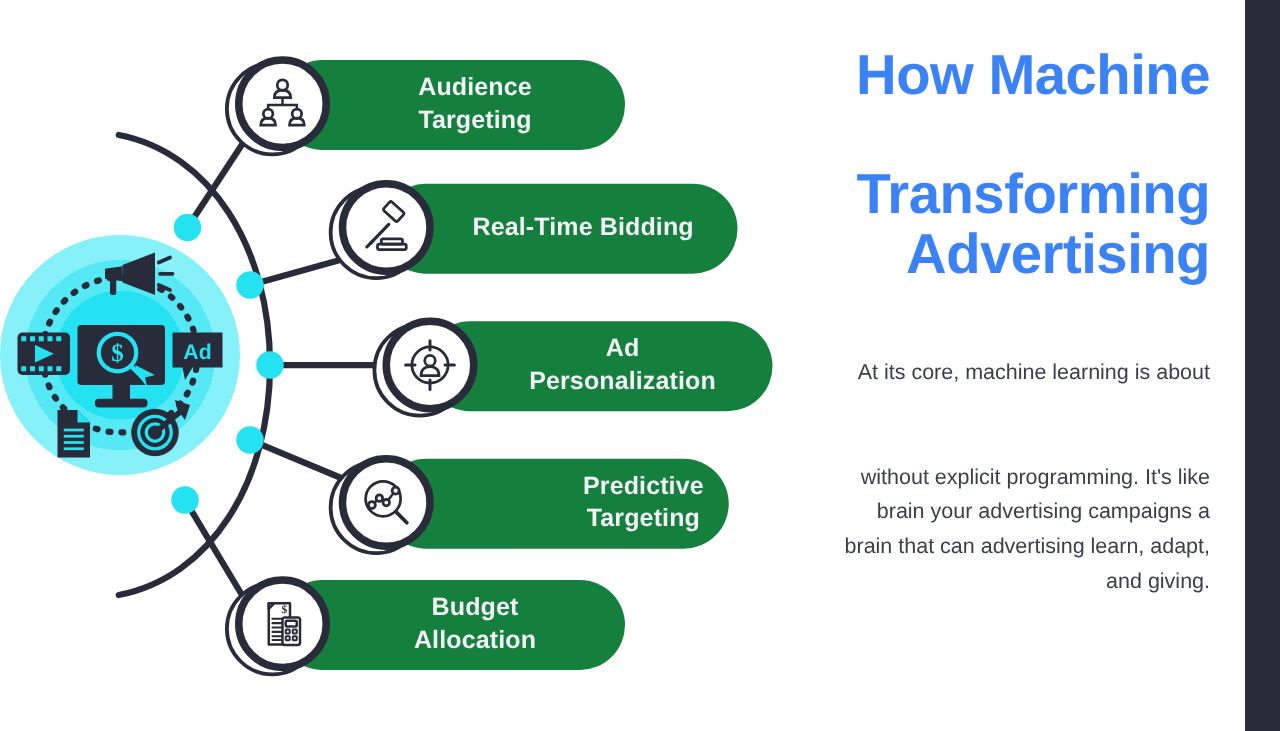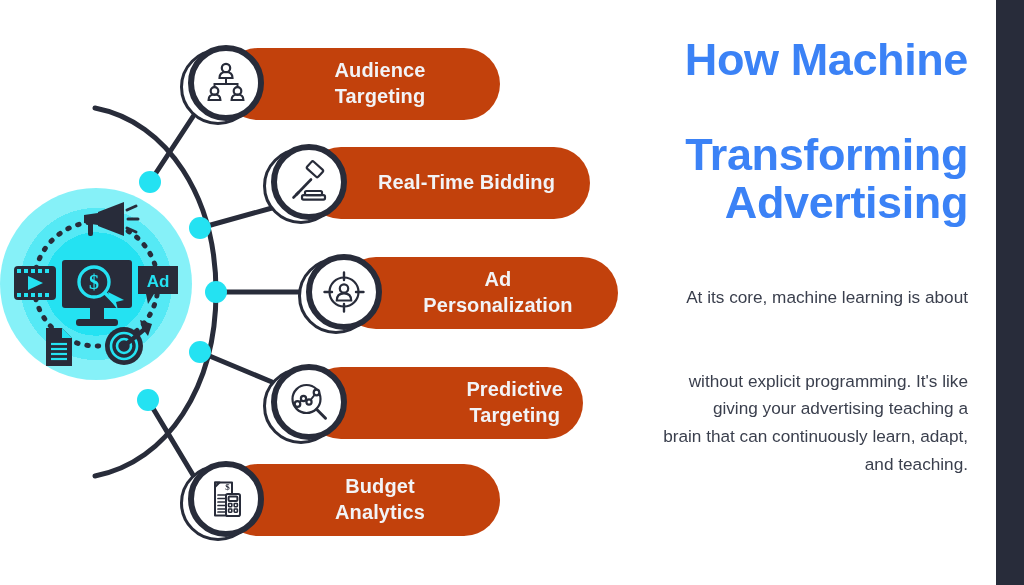--- a/index.html
+++ b/index.html
@@ -30,21 +30,21 @@
         #55E9F5 38%, #55E9F5 56%,
         #86F1F8 56%, #86F1F8 74%,
         #ABF6FB 74%, #ABF6FB 100%);
   }
   .hub-svg { position:absolute; left:0; top:0; width:192px; height:192px; }
 
   
   .node { position:absolute; height:78px; }
   .pill {
     position:absolute; left:42px; top:3px; height:72px;
-    background:#c2410c;
+    background:#15803d;
     border-radius:36px;
     display:flex; align-items:center; justify-content:center;
     padding-left:58px; padding-right:20px;
   }
   .pill-label {
     color:#F2F3F6;
     font-size:20px;
     font-weight:bold;
     line-height:1.28;
     text-align:center;
@@ -262,21 +262,21 @@
           <circle cx="29.5" cy="12.5" r="2.8" fill="#fff"></circle>
         </svg>
       </div>
     </div>
   </div>
 
   <div class="node" style="left:180px; top:461px; width:362px;">
     <div class="pill" style="width:278px;">
       <div class="pill-label">
         <span>Budget</span><br>
-        <span>Analytics</span>
+        <span>Allocation</span>
       </div>
     </div>
     <div class="badge">
       <div class="ring-outline"></div>
       <div class="ring-thick"></div>
       <div class="glyph">
         <svg width="44" height="44" viewBox="0 0 44 44" fill="none" stroke="#282C3A" stroke-width="2" stroke-linecap="round" stroke-linejoin="round">
           <path d="M11 5.5 L28 5.5 L28 38.5 L11 38.5 Z"></path>
           <path d="M11 5.5 L15.5 5.5 L11 10 Z"></path>
           <text x="23.5" y="13" font-family="Liberation Serif, serif" font-size="9" font-weight="bold" fill="#282C3A" stroke="none" text-anchor="middle">$</text>
@@ -306,20 +306,20 @@
     <br>
     <span>Transforming</span><br>
     <span>Advertising</span>
   </div>
 
   <div class="body-copy">
     <span>At its core, machine learning is about</span><br>
     <br>
     <br>
     <span>without explicit programming. It's like</span><br>
-    <span>giving your advertising teaching a</span><br>
-    <span>brain that can continuously learn, adapt,</span><br>
-    <span>and teaching.</span>
+    <span>brain your advertising campaigns a</span><br>
+    <span>brain that can advertising learn, adapt,</span><br>
+    <span>and giving.</span>
   </div>
 
   <div class="edge-bar"></div>
 
 </div>
 
 </body></html>

